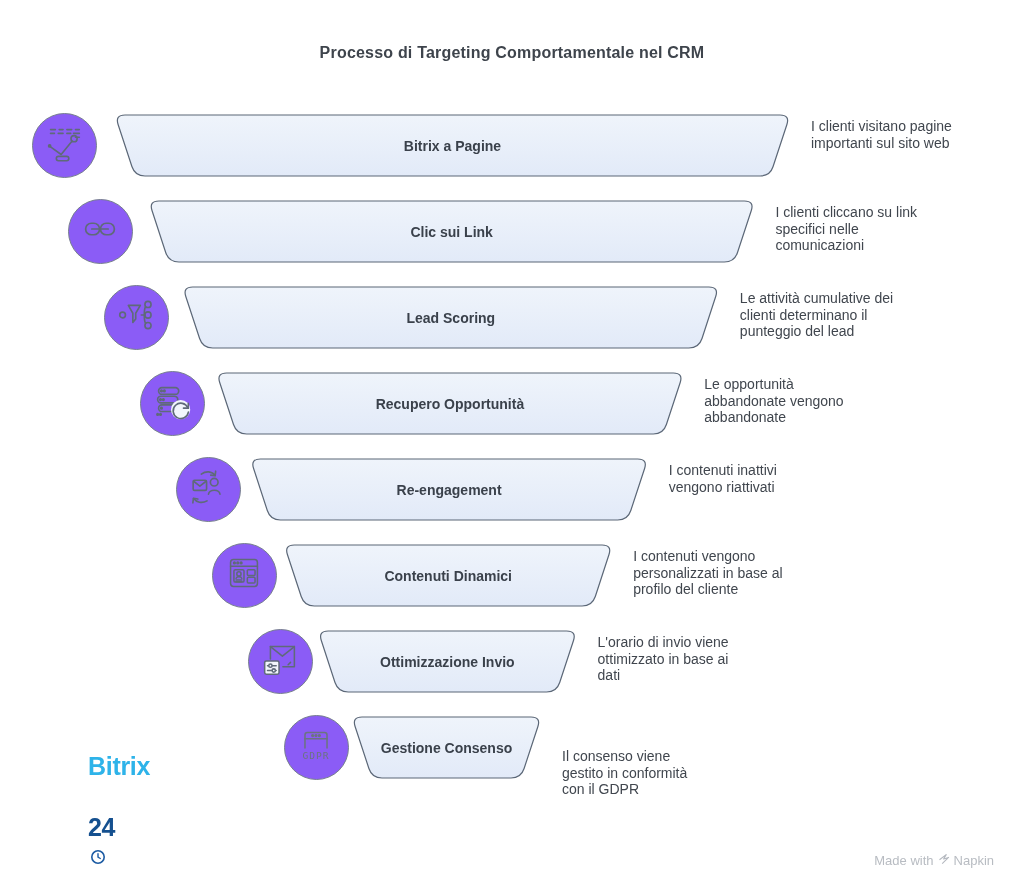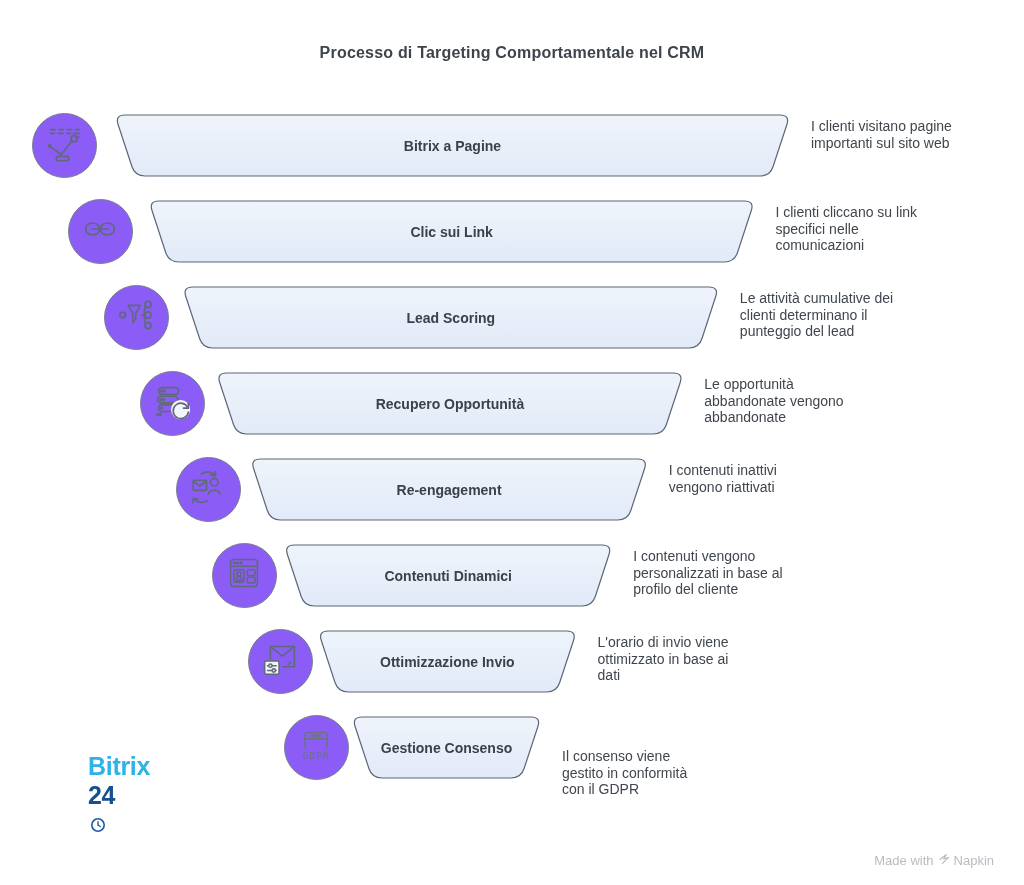--- a/index.html
+++ b/index.html
@@ -22,21 +22,21 @@
     font-size:14px;font-weight:700;color:#3a414b;white-space:nowrap;
   }
   .stage-desc{
     position:absolute;font-size:14px;color:#40464e;line-height:16.6px;
   }
   .logo{
     position:absolute;left:88px;top:752px;height:30px;display:flex;align-items:flex-start;
     font-size:25px;font-weight:700;letter-spacing:-0.3px;flex-direction:column;
   }
   .logo .lt1{color:#2eb3e9;}
-  .logo .lt2{color:#15508f;}
+  .logo .lt2{color:#15508f;margin-top:32px;}
   .logo svg{margin-left:2px;margin-top:1px;}
   .footer{
     position:absolute;right:30px;bottom:17px;display:flex;align-items:center;gap:4px;
     font-size:13px;color:#b8bcc2;
   }
 </style>
 </head>
 <body>
 
 <div class="title">Processo di Targeting Comportamentale nel CRM</div>

